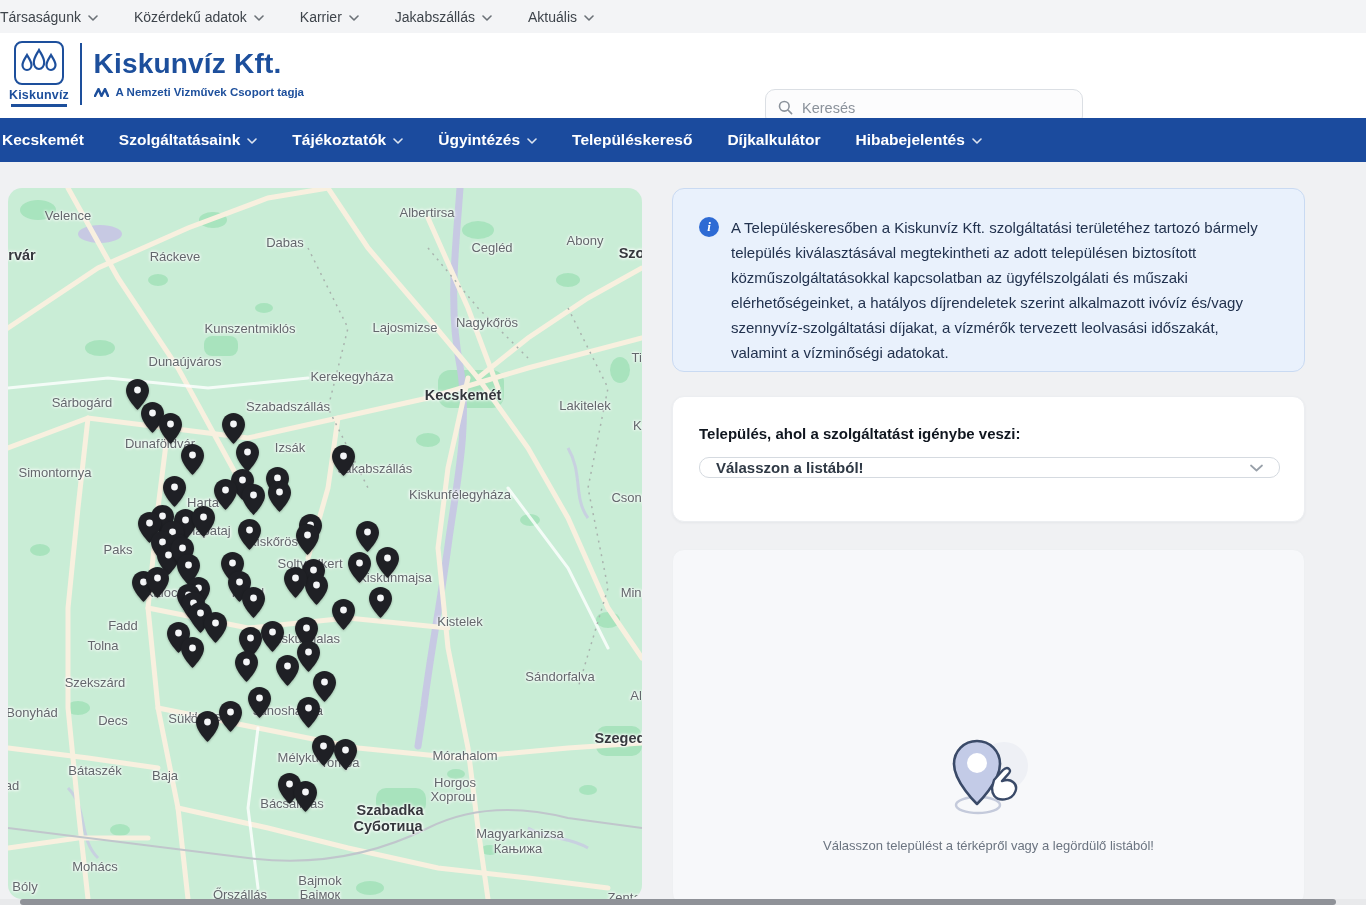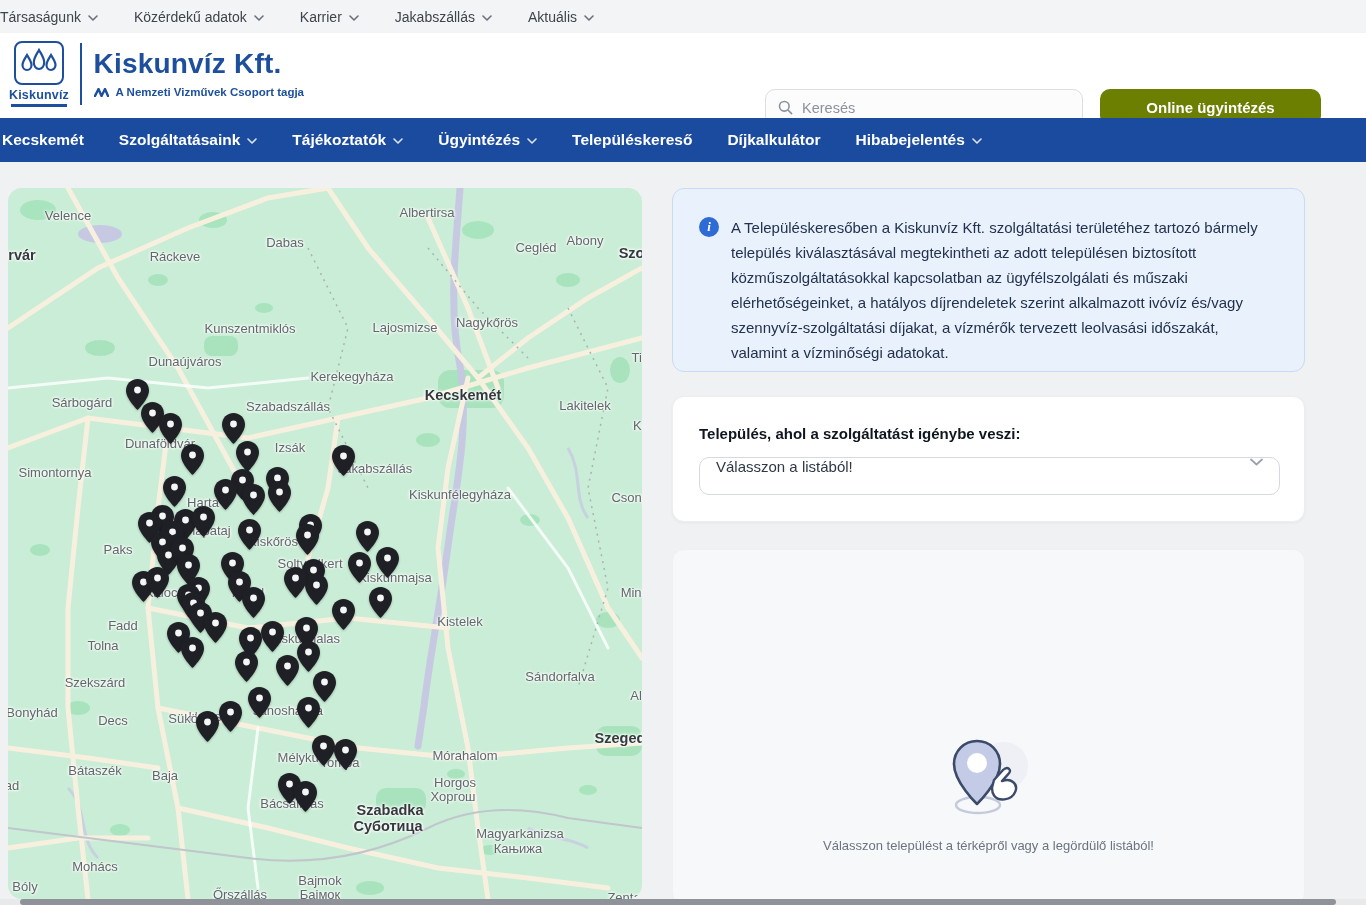--- a/index.html
+++ b/index.html
@@ -93,23 +93,23 @@
   }
   .info-text { font-size:15px; line-height:25px; color:#22324e; }
 
   .select-card {
     position:absolute; left:672px; top:396px; width:633px; height:126px;
     background:#ffffff; border:1px solid #eceef1; border-radius:12px;
     box-shadow:0 1px 3px rgba(20,30,50,.05); padding:28px 24px 0 26px;
   }
   .select-label { font-size:15px; font-weight:700; color:#10161f; }
   .select-field {
-    margin-top:15px; height:38px; border:1px solid #d5dae0; border-radius:10px;
-    background:#fff; display:flex; align-items:flex-start; justify-content:space-between;
-    padding:0 16px; cursor:pointer;
+    margin-top:15px; height:21px; border:1px solid #d5dae0; border-radius:10px;
+    background:#fff; display:flex; align-items:center; justify-content:space-between;
+    padding:0 16px; cursor:pointer;font-weight:bold;
   }
   .select-value { font-size:15px; color:#2f3945; }
   .select-field .chev { color:#98a0a9; }
 
   .empty-card {
     position:absolute; left:672px; top:549px; width:633px; height:356px;
     background:#f7f8fa; border:1px solid #eef0f2; border-radius:12px;
     display:flex; flex-direction:column; align-items:center;
   }
   .empty-illustration { margin-top:188px; }
@@ -189,21 +189,20 @@
     <div class="search-box">
       <span style="display:inline-flex;">
         <svg width="15" height="15" viewBox="0 0 15 15">
           <circle cx="6.3" cy="6.3" r="4.8" fill="none" stroke="#8b929b" stroke-width="1.6"></circle>
           <line x1="10" y1="10" x2="13.6" y2="13.6" stroke="#8b929b" stroke-width="1.6" stroke-linecap="round"></line>
         </svg>
       </span>
       <input type="text" placeholder="Keresés" style="">
     </div>
 
-    <button class="cta-btn">Online ügyintézés</button>
   </header>
 
   <nav class="main-nav" id="mainNav">
       <a class="mnav-item">
         <span>Kecskemét</span>
       </a>
       <a class="mnav-item">
         <span>Szolgáltatásaink</span>
         <svg class="chev" width="10" height="6" viewBox="0 0 10 6">
           <path d="M1 1l4 4 4-4" fill="none" stroke="currentColor" stroke-width="1.6" stroke-linecap="round" stroke-linejoin="round"></path>
@@ -303,21 +302,21 @@
       </g>
 
       <path d="M0 640 C80 650 160 660 240 670 C320 680 380 660 420 640 C470 615 520 620 560 630 L634 640" fill="none" stroke="#c0c6cc" stroke-width="2"></path>
     </svg>
     <div id="mapLabels">
         <span class="mlabel" style="left: 60px; top: 27px;">Velence</span>
         <span class="mlabel b" style="left: 10px; top: 67px;">érvár</span>
         <span class="mlabel" style="left: 167px; top: 68px;">Ráckeve</span>
         <span class="mlabel" style="left: 277px; top: 54px;">Dabas</span>
         <span class="mlabel" style="left: 419px; top: 24px;">Albertirsa</span>
-        <span class="mlabel" style="left: 484px; top: 59px; margin-left: 44px;">Cegléd</span>
+        <span class="mlabel" style="left: 484px; top: 59px;">Cegléd</span>
         <span class="mlabel" style="left: 577px; top: 52px;">Abony</span>
         <span class="mlabel b" style="left: 630px; top: 65px;">Szoln</span>
         <span class="mlabel" style="left: 242px; top: 140px;">Kunszentmiklós</span>
         <span class="mlabel" style="left: 397px; top: 139px;">Lajosmizse</span>
         <span class="mlabel" style="left: 479px; top: 134px;">Nagykőrös</span>
         <span class="mlabel" style="left: 632px; top: 169px;">Tis</span>
         <span class="mlabel" style="left: 177px; top: 173px;">Dunaújváros</span>
         <span class="mlabel" style="left: 344px; top: 188px;">Kerekegyháza</span>
         <span class="mlabel b" style="left: 455px; top: 207px;">Kecskemét</span>
         <span class="mlabel" style="left: 577px; top: 217px;">Lakitelek</span>

